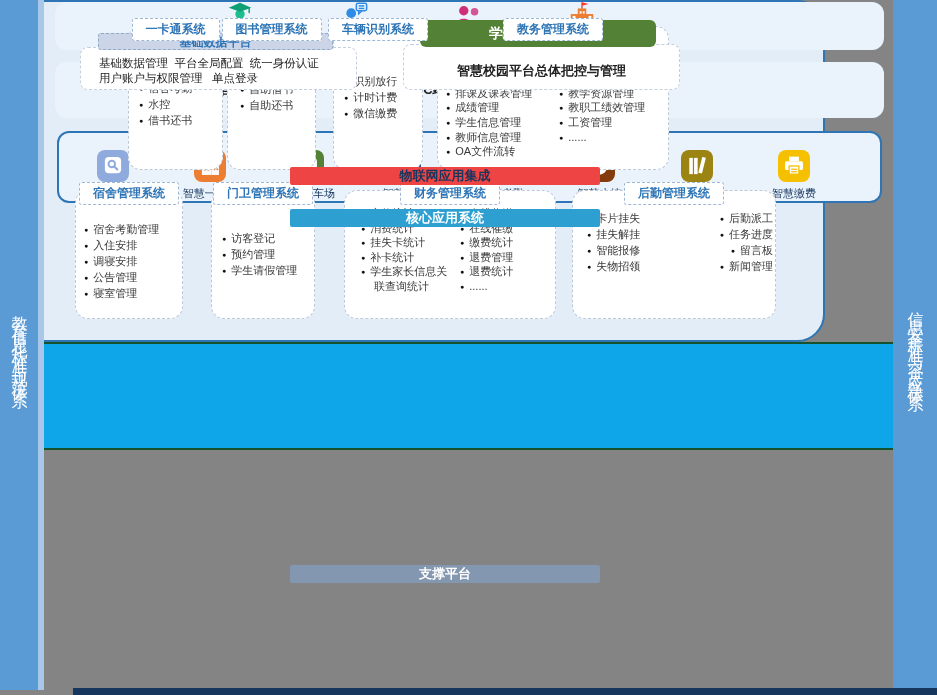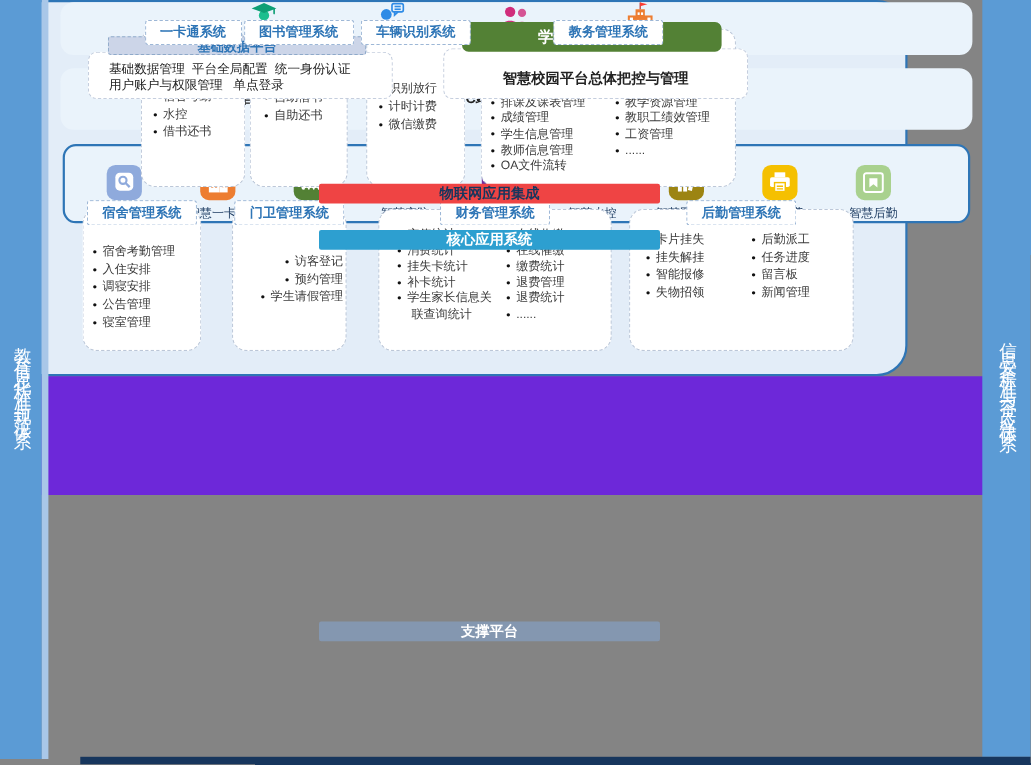--- a/index.html
+++ b/index.html
@@ -46,22 +46,22 @@
   .card-label{position:absolute;top:-9px;left:50%;transform:translateX(-50%);white-space:nowrap;
               background:#ffffff;border:1px dashed #9db7d6;border-radius:3px;color:#2e75b6;
               font-size:12px;font-weight:bold;padding:2px 13px;z-index:3;}
   .card-cols{display:flex;gap:6px;height:100%;box-sizing:border-box;}
   .col{display:flex;flex-direction:column;justify-content:center;}
   .col.top{justify-content:flex-start;}
   .li{font-size:11px;line-height:14px;color:#3a3a3a;padding-left:13px;text-indent:-13px;}
   .li::before{content:"●";font-size:7px;margin-right:5px;position:relative;top:-1px;color:#111;}
   .card-jw .li,.card-cw .li{line-height:13.6px;}
 
-  .support-box{left:57px;top:574px;width:926px;height:108px;background:#6d28d9;
-               border:2px solid #6d28d9;border-radius:18px;box-sizing:border-box;}
+  .support-box{left:57px;top:574px;width:926px;height:108px;background:#0ea5e9;
+               border:2px solid #14532d;border-radius:18px;box-sizing:border-box;}
   .base-label{position:absolute;left:98px;top:33px;width:235px;height:17px;line-height:17px;
               text-align:center;background:#ccd5e8;border:1px dashed #8ea9c9;border-radius:3px;
               color:#2e75b6;font-size:12px;font-weight:bold;box-sizing:border-box;z-index:2;}
   .base-card{position:absolute;left:80px;top:47px;width:277px;height:43px;background:#ffffff;
              border:1px dashed #c5cede;border-radius:8px;box-sizing:border-box;
              padding:8px 0 0 18px;}
   .base-line{font-size:11.5px;line-height:15px;color:#222222;white-space:pre;}
   .admin-label{position:absolute;left:420px;top:20px;width:236px;height:27px;line-height:27px;
                text-align:center;background:#538135;color:#ffffff;font-size:14px;font-weight:bold;
                border-radius:6px;z-index:2;}
@@ -269,29 +269,20 @@
         <svg viewBox="0 0 32 32">
           <rect x="10" y="4.5" width="12" height="5.5" fill="#ffffff"></rect>
           <rect x="5" y="10" width="22" height="11" rx="2" fill="#ffffff"></rect>
           <rect x="10" y="16" width="12" height="10" fill="#ffffff" stroke="currentColor" stroke-width="1.6"></rect>
           <line x1="12.5" y1="20" x2="19.5" y2="20" stroke="currentColor" stroke-width="1.6"></line>
           <line x1="12.5" y1="23" x2="19.5" y2="23" stroke="currentColor" stroke-width="1.6"></line>
         </svg>
       </div>
       <div class="iot-label">智慧缴费</div>
     </div>
-    <div class="iot-item">
-      <div class="tile" style="background: rgb(169, 209, 142); color: rgb(169, 209, 142);">
-        <svg viewBox="0 0 32 32">
-          <rect x="5.5" y="5.5" width="21" height="21" rx="2.5" fill="none" stroke="#ffffff" stroke-width="2.2"></rect>
-          <path d="M11.5 11h9v10.5l-4.5-3.6-4.5 3.6z" fill="#ffffff"></path>
-        </svg>
-      </div>
-      <div class="iot-label">智慧后勤</div>
-    </div>
   </div>
 
 <div class="banner core-banner">核心应用系统</div>
 <div class="core-box" id="core-box">
     <div class="card" style="left: 128px; top: 26px; width: 93px; height: 142px;">
       <div class="card-label">一卡通系统</div>
       <div class="card-cols" style="padding: 22px 4px 0px 10px;">
         <div class="col top" style="flex: 1 1 0%;">
           <div class="li">刷卡消费</div>
           <div class="li">门禁考勤</div>
@@ -352,21 +343,21 @@
           <div class="li">入住安排</div>
           <div class="li">调寝安排</div>
           <div class="li">公告管理</div>
           <div class="li">寝室管理</div>
         </div>
       </div>
     </div>
     <div class="card" style="left: 211px; top: 190px; width: 102px; height: 127px;">
       <div class="card-label">门卫管理系统</div>
       <div class="card-cols" style="padding: 0px 2px 0px 10px;">
-        <div class="col" style="flex: 1 1 0%; text-align: right;">
+        <div class="col" style="flex: 1 1 0%;">
           <div class="li">访客登记</div>
           <div class="li">预约管理</div>
           <div class="li">学生请假管理</div>
         </div>
       </div>
     </div>
     <div class="card card-cw" style="left: 344px; top: 190px; width: 210px; height: 127px;">
       <div class="card-label">财务管理系统</div>
       <div class="card-cols" style="padding: 16px 2px 0px 16px;">
         <div class="col top" style="flex: 1 1 0%;">
@@ -388,21 +379,21 @@
     </div>
     <div class="card" style="left: 572px; top: 190px; width: 202px; height: 127px;">
       <div class="card-label">后勤管理系统</div>
       <div class="card-cols" style="padding: 20px 2px 0px 14px;">
         <div class="col top" style="flex: 1 1 0%;">
           <div class="li">卡片挂失</div>
           <div class="li">挂失解挂</div>
           <div class="li">智能报修</div>
           <div class="li">失物招领</div>
         </div>
-        <div class="col top" style="flex: 1 1 0%;">
+        <div class="col top" style="flex: 1 1 0%; align-items: flex-end;">
           <div class="li">后勤派工</div>
           <div class="li">任务进度</div>
           <div class="li">留言板</div>
           <div class="li">新闻管理</div>
         </div>
       </div>
     </div>
   </div>
 
 <div class="banner support-banner">支撑平台</div>

